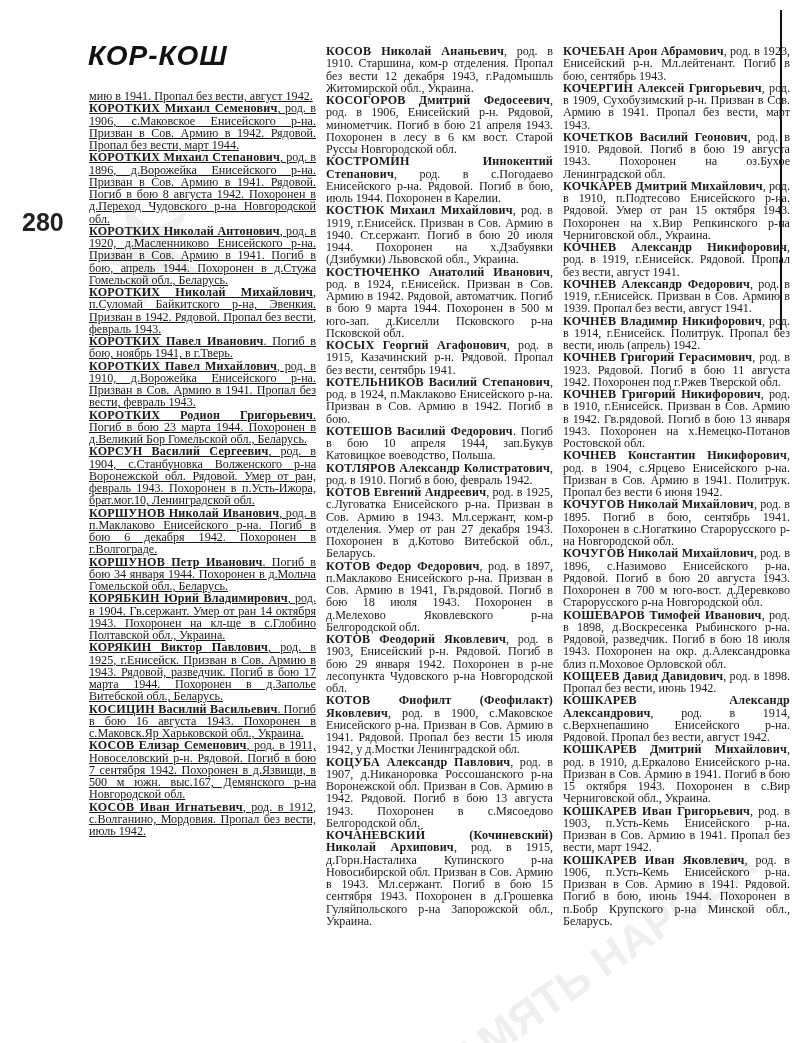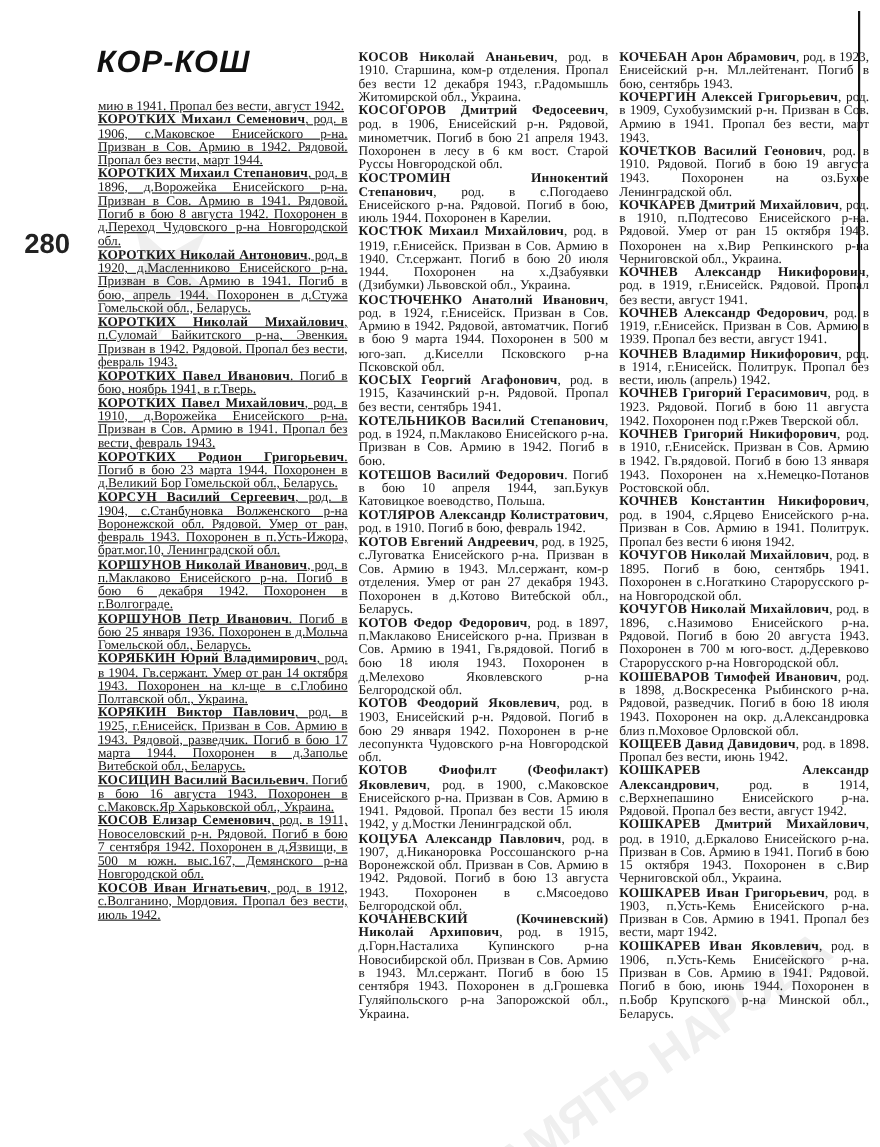--- a/index.html
+++ b/index.html
@@ -55,21 +55,21 @@
   <div>
       <p class="entry"><span class="name">КОРОТКИХ Михаил Семенович</span><span>, род. в 1906, с.Маковское Енисейского р-на. Призван в Сов. Армию в 1942. Рядовой. Пропал без вести, март 1944.</span></p>
       <p class="entry"><span class="name">КОРОТКИХ Михаил Степанович</span><span>, род. в 1896, д.Ворожейка Енисейского р-на. Призван в Сов. Армию в 1941. Рядовой. Погиб в бою 8 августа 1942. Похоронен в д.Переход Чудовского р-на Новгородской обл.</span></p>
       <p class="entry"><span class="name">КОРОТКИХ Николай Антонович</span><span>, род. в 1920, д.Масленниково Енисейского р-на. Призван в Сов. Армию в 1941. Погиб в бою, апрель 1944. Похоронен в д.Стужа Гомельской обл., Беларусь.</span></p>
       <p class="entry"><span class="name">КОРОТКИХ Николай Михайлович</span><span>, п.Суломай Байкитского р-на, Эвенкия. Призван в 1942. Рядовой. Пропал без вести, февраль 1943.</span></p>
       <p class="entry"><span class="name">КОРОТКИХ Павел Иванович</span><span>. Погиб в бою, ноябрь 1941, в г.Тверь.</span></p>
       <p class="entry"><span class="name">КОРОТКИХ Павел Михайлович</span><span>, род. в 1910, д.Ворожейка Енисейского р-на. Призван в Сов. Армию в 1941. Пропал без вести, февраль 1943.</span></p>
       <p class="entry"><span class="name">КОРОТКИХ Родион Григорьевич</span><span>. Погиб в бою 23 марта 1944. Похоронен в д.Великий Бор Гомельской обл., Беларусь.</span></p>
       <p class="entry"><span class="name">КОРСУН Василий Сергеевич</span><span>, род. в 1904, с.Станбуновка Волженского р-на Воронежской обл. Рядовой. Умер от ран, февраль 1943. Похоронен в п.Усть-Ижора, брат.мог.10, Ленинградской обл.</span></p>
       <p class="entry"><span class="name">КОРШУНОВ Николай Иванович</span><span>, род. в п.Маклаково Енисейского р-на. Погиб в бою 6 декабря 1942. Похоронен в г.Волгограде.</span></p>
-      <p class="entry"><span class="name">КОРШУНОВ Петр Иванович</span><span>. Погиб в бою 25 января 1936. Похоронен в д.Мольча Гомельской обл., Беларусь.</span></p>
+      <p class="entry"><span class="name">КОРШУНОВ Петр Иванович</span><span>. Погиб в бою 34 января 1944. Похоронен в д.Мольча Гомельской обл., Беларусь.</span></p>
       <p class="entry"><span class="name">КОРЯБКИН Юрий Владимирович</span><span>, род. в 1904. Гв.сержант. Умер от ран 14 октября 1943. Похоронен на кл-ще в с.Глобино Полтавской обл., Украина.</span></p>
       <p class="entry"><span class="name">КОРЯКИН Виктор Павлович</span><span>, род. в 1925, г.Енисейск. Призван в Сов. Армию в 1943. Рядовой, разведчик. Погиб в бою 17 марта 1944. Похоронен в д.Заполье Витебской обл., Беларусь.</span></p>
       <p class="entry"><span class="name">КОСИЦИН Василий Васильевич</span><span>. Погиб в бою 16 августа 1943. Похоронен в с.Маковск.Яр Харьковской обл., Украина.</span></p>
       <p class="entry"><span class="name">КОСОВ Елизар Семенович</span><span>, род. в 1911, Новоселовский р-н. Рядовой. Погиб в бою 7 сентября 1942. Похоронен в д.Язвищи, в 500 м южн. выс.167, Демянского р-на Новгородской обл.</span></p>
       <p class="entry"><span class="name">КОСОВ Иван Игнатьевич</span><span>, род. в 1912, с.Волганино, Мордовия. Пропал без вести, июль 1942.</span></p>
     </div>
 </div>
 <div class="column col2">
   <div>
       <p class="entry"><span class="name">КОСОВ Николай Ананьевич</span><span>, род. в 1910. Старшина, ком-р отделения. Пропал без вести 12 декабря 1943, г.Радомышль Житомирской обл., Украина.</span></p>

